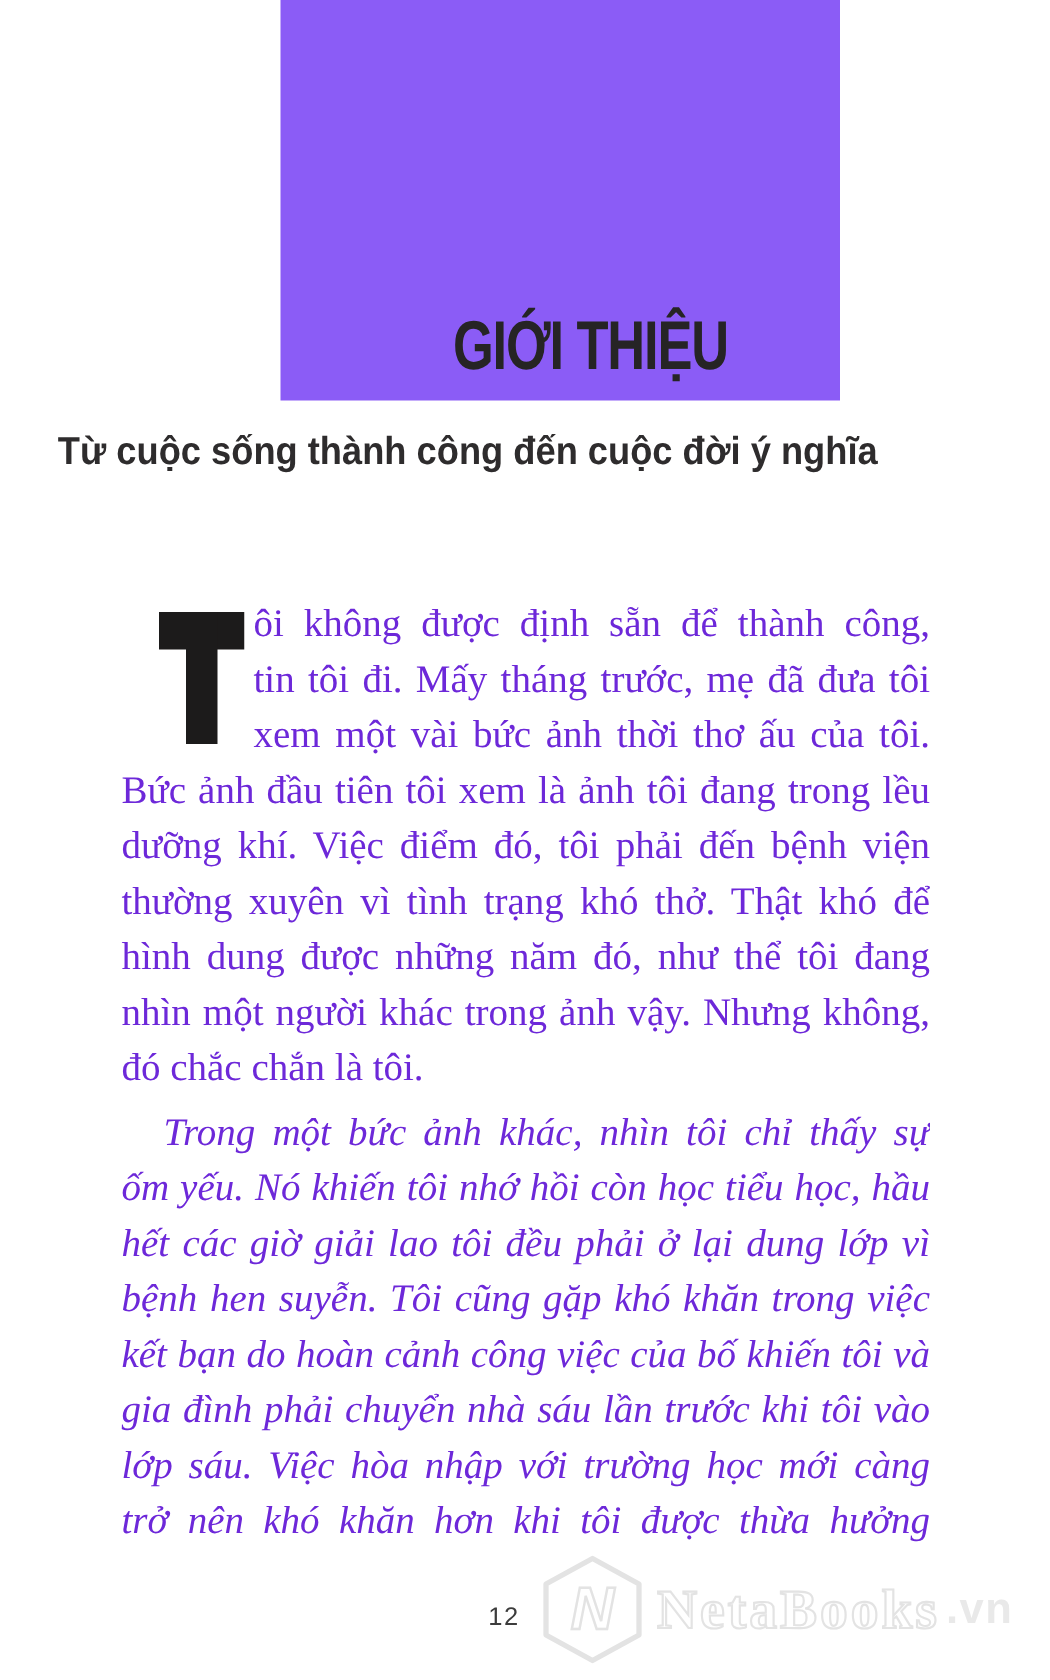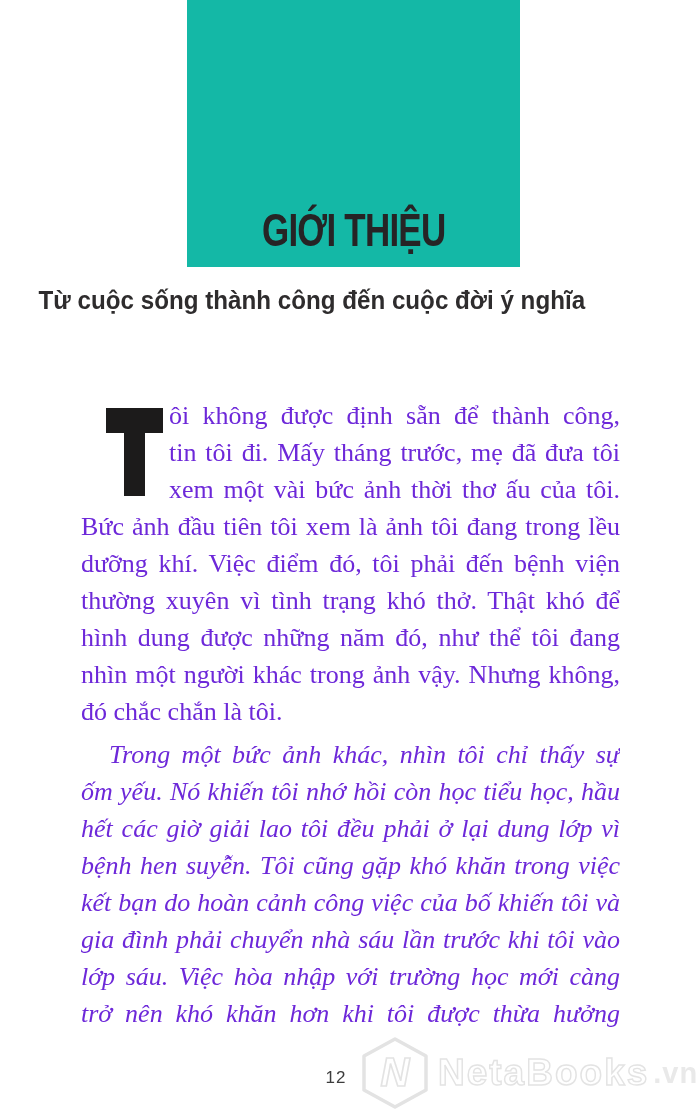--- a/index.html
+++ b/index.html
@@ -8,22 +8,22 @@
     background:#ffffff;
     position:relative;
     font-family:"Liberation Serif", serif;
     overflow:hidden;
   }
   .page { position:absolute; inset:0; width:700px; height:1120px; background:#ffffff; }
 
   
   .title-box {
     position:absolute; left:187px; top:0; width:333px; height:267px;
-    background:#14b8a6;
-    display:flex; align-items:flex-end; justify-content:center;
+    background:#8b5cf6;
+    display:flex; align-items:flex-end; justify-content:center;padding-left:40px;
   }
   .title-text {
     font-family:"Liberation Sans", sans-serif;
     font-weight:700; font-size:46px; line-height:1;
     color:#262425; letter-spacing:-1px;
     padding-bottom:14px;
     display:inline-block;
     transform:scaleX(0.76); transform-origin:center bottom;
     white-space:nowrap;
   }
@@ -65,21 +65,21 @@
     font-size:17px; color:#3c3c3c; letter-spacing:1px;
   }
   .watermark {
     position:absolute; left:360px; top:1035px; height:76px;
     display:flex; align-items:center;
     pointer-events:none;
   }
   .wm-logo { width:70px; height:74px; }
   .wm-text {
     margin-left:8px;
-    font-family:Liberation Sans, sans-serif;
+    font-family:Liberation Serif, serif;
     font-weight:700; font-size:37px; letter-spacing:2px;
     color:#ffffff;
     -webkit-text-stroke:1.4px #e3e3e3;
     white-space:nowrap;
   }
   .wm-tld {
     font-size:29px; letter-spacing:1px;
     color:#e9e9e9; -webkit-text-stroke:0;
     margin-left:4px; font-weight:700;
     font-family:"Liberation Sans", sans-serif;

